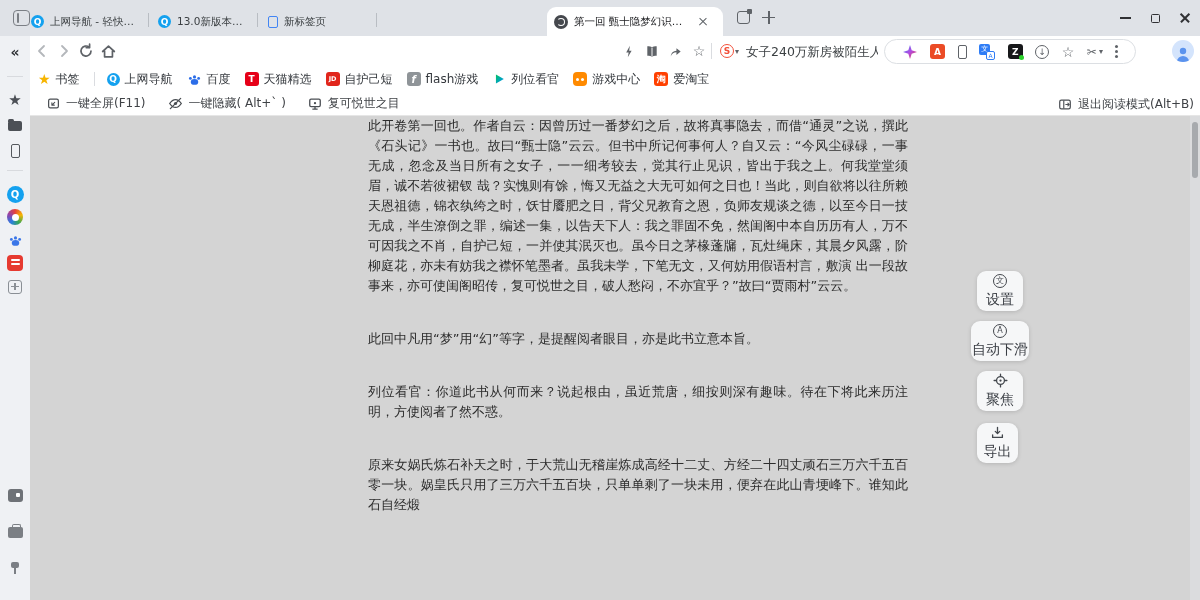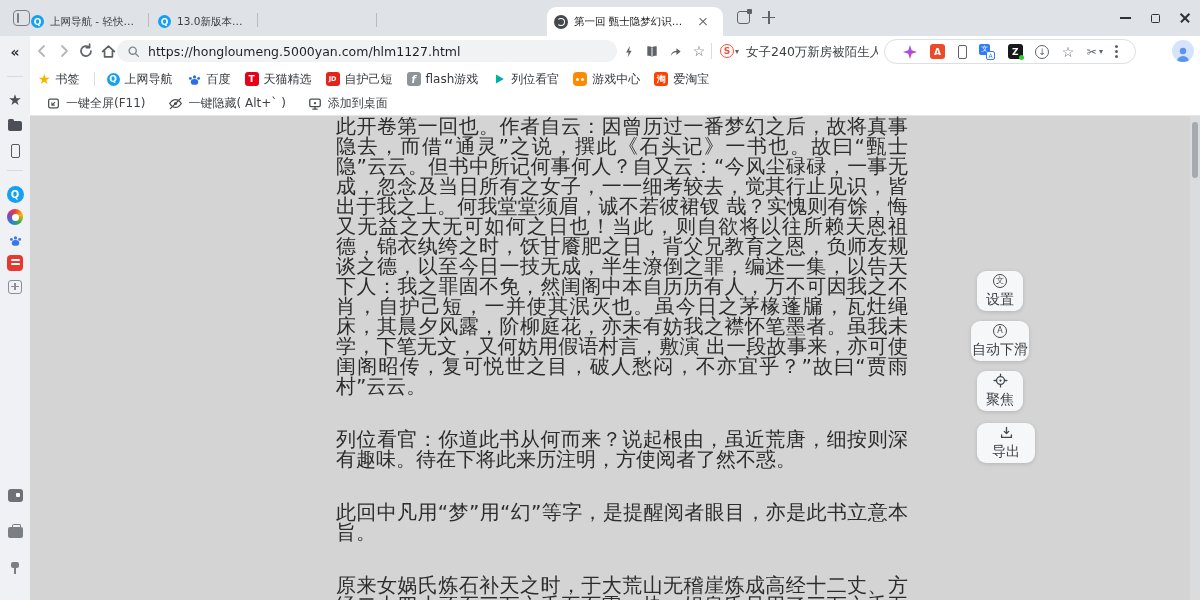--- a/index.html
+++ b/index.html
@@ -87,21 +87,21 @@
   .sb-media::after{content:"";position:absolute;right:3px;top:4.5px;width:4px;height:4px;border-radius:1px;background:#fff;}
   .sb-case{position:relative;width:15px;height:11px;background:#7b7f84;border-radius:2px;margin-top:3px;}
   .sb-case::before{content:"";position:absolute;left:4px;top:-3px;width:7px;height:3px;border:1.5px solid #7b7f84;border-bottom:none;border-radius:2px 2px 0 0;}
   .sb-pin{position:relative;width:10px;height:14px;}
   .sb-pin::before{content:"";position:absolute;left:1px;top:1px;width:8px;height:6px;background:#7b7f84;border-radius:2px;}
   .sb-pin::after{content:"";position:absolute;left:4.2px;top:7px;width:1.6px;height:6px;background:#7b7f84;}
   
   .contentArea{position:absolute;top:116px;left:30px;right:0;bottom:0;background:#d4d4d4;}
   .article{position:absolute;left:336px;top:116px;width:572px;color:#2c2c2c;}
   .art-title{margin-top:49px;font-size:21px;font-weight:bold;color:#1d1d1d;letter-spacing:0.5px;margin-bottom:36px;white-space:nowrap;}
-  .article p{font-size:20px;line-height:20px;text-align:justify;margin-bottom:33px;}
+  .article p{font-size:13px;line-height:20px;text-align:justify;margin-bottom:33px;margin-left:32px;}
   
   .fbtn{position:absolute;background:#f6f7f8;border-radius:9px;box-shadow:0 1px 4px rgba(0,0,0,.15);display:flex;flex-direction:column;align-items:center;justify-content:center;gap:3px;cursor:pointer;}
   .fbtn .flabel{font-size:14px;color:#3a3e44;white-space:nowrap;}
   .fcirc{width:14px;height:14px;border:1.3px solid #43474d;border-radius:50%;display:flex;align-items:center;justify-content:center;font-size:8px;color:#43474d;}
   
   .scroll-track{position:absolute;top:116px;right:0;width:10px;bottom:0;background:#dbdcde;}
   .scroll-thumb{position:absolute;top:6px;right:2px;width:6px;height:56px;border-radius:3px;background:#a7aaae;}
   svg{display:block;}
 </style>
 </head>
@@ -117,20 +117,24 @@
       <span class="tlabel">上网导航 - 轻快上网 从这里开始</span>
     </div>
     <div class="tabsep" style="left:148px;"></div>
 
     <div class="tab" style="left:151px;width:104px;">
       <span class="qq-dot">Q</span>
       <span class="tlabel">13.0新版本介绍</span>
     </div>
     <div class="tabsep" style="left:257px;"></div>
 
+    <div class="tab" style="left:261px;width:113px;">
+      <span class="page-ic"></span>
+      <span class="tlabel">新标签页</span>
+    </div>
     <div class="tabsep" style="left:376px;"></div>
 
     <div class="tab active" style="left:547px;width:176px;">
       <span class="fav-dark"></span>
       <span class="tlabel" style="width:116px;">第一回 甄士隐梦幻识通灵  贾</span>
       <span class="tab-close"></span>
     </div>
 
     <div class="tabgroups-icon"></div>
     <div class="newtab"></div>
@@ -162,27 +166,20 @@
           <path d="M13 8a5 5 0 1 1-1.7-3.75" stroke="#5f6368" stroke-width="1.7" fill="none" stroke-linecap="round"></path>
           <path d="M11.6 1.2v3.4H8.2" stroke="#5f6368" stroke-width="1.7" fill="none" stroke-linecap="round" stroke-linejoin="round"></path>
         </svg>
     </div>
     <div class="nicon" style="left:66px;">
       <svg width="17" height="17" viewBox="0 0 16 16">
           <path d="M2.5 8 8 3l5.5 5M4.3 7.2V13h7.4V7.2" stroke="#5f6368" stroke-width="1.6" fill="none" stroke-linecap="round" stroke-linejoin="round"></path>
         </svg>
     </div>
 
-    <div class="urlbar">
-      <svg width="13" height="13" viewBox="0 0 16 16">
-          <circle cx="7" cy="7" r="4.4" stroke="#80868b" stroke-width="1.7" fill="none"></circle>
-          <path d="M10.4 10.4 L14 14" stroke="#80868b" stroke-width="1.7" stroke-linecap="round"></path>
-        </svg>
-      <span class="url-text">https://hongloumeng.5000yan.com/hlm1127.html</span>
-    </div>
 
     <div class="nicon" style="left:587px;">
       <svg width="14" height="15" viewBox="0 0 16 16">
           <path d="M9 1.5 4.8 9h2.8l-1 5.5L11 7H8.2z" fill="#5f6368"></path>
         </svg>
     </div>
     <div class="nicon" style="left:610px;">
       <svg width="16" height="15" viewBox="0 0 16 16">
           <path d="M8 3.6C6.9 2.8 5.3 2.5 3 2.5v10c2.3 0 3.9.3 5 1.1 1.1-.8 2.7-1.1 5-1.1v-10c-2.3 0-3.9.3-5 1.1z" fill="#5f6368"></path>
           <path d="M8 4v9" stroke="#fff" stroke-width="1"></path>
@@ -311,21 +308,29 @@
           <path d="M2.5 13.5 13.5 2.5" stroke="#4a4e53" stroke-width="1.4" stroke-linecap="round"></path>
         </svg>
       <span>一键隐藏( Alt+` )</span>
     </div>
     <div class="rb-item">
       <svg width="14" height="14" viewBox="0 0 16 16">
           <rect x="2" y="2.5" width="12" height="8.5" rx="1.5" stroke="#4a4e53" stroke-width="1.5" fill="none"></rect>
           <path d="M8 11v2.5M5.5 13.8h5" stroke="#4a4e53" stroke-width="1.5" stroke-linecap="round"></path>
           <circle cx="8" cy="7" r="1.3" fill="#4a4e53"></circle>
         </svg>
-      <span>添加到桌面</span>
+      <span>复可悦世之目</span>
+    </div>
+    <div class="rb-exit">
+      <svg width="14" height="13" viewBox="0 0 16 16">
+          <rect x="1.5" y="2.5" width="13" height="11" rx="2" stroke="#4a4e53" stroke-width="1.5" fill="none"></rect>
+          <path d="M6.5 3v10" stroke="#4a4e53" stroke-width="1.4"></path>
+          <path d="M9 8h4M11.5 6.2 13.3 8l-1.8 1.8" stroke="#4a4e53" stroke-width="1.3" fill="none" stroke-linecap="round" stroke-linejoin="round"></path>
+        </svg>
+      <span>退出阅读模式(Alt+B)</span>
     </div>
   </div>
 
   <div class="sidebar">
     <div class="sb" style="top:4px;height:24px;">
         <span class="chev">«</span>
       </div>
     <div class="sb-hr" style="top:40px;"></div>
     <div class="sb" style="top:52px;height:24px;">
         <span style="font-size:15px;color:#4c5056;">★</span>
@@ -365,42 +370,42 @@
       </div>
     <div class="sb" style="top:520px;height:24px;">
         <span class="sb-pin"></span>
       </div>
   </div>
 
   <div class="contentArea"></div>
 
   <div class="article">
     <p>此开卷第一回也。作者自云：因曾历过一番梦幻之后，故将真事隐去，而借“通灵”之说，撰此《石头记》一书也。故曰“甄士隐”云云。但书中所记何事何人？自又云：“今风尘碌碌，一事无成，忽念及当日所有之女子，一一细考较去，觉其行止见识，皆出于我之上。何我堂堂须眉，诚不若彼裙钗 哉？实愧则有馀，悔又无益之大无可如何之日也！当此，则自欲将以往所赖天恩祖德，锦衣纨绔之时，饫甘餍肥之日，背父兄教育之恩，负师友规谈之德，以至今日一技无成，半生潦倒之罪，编述一集，以告天下人：我之罪固不免，然闺阁中本自历历有人，万不可因我之不肖，自护己短，一并使其泯灭也。虽今日之茅椽蓬牖，瓦灶绳床，其晨夕风露，阶柳庭花，亦未有妨我之襟怀笔墨者。虽我未学，下笔无文，又何妨用假语村言，敷演 出一段故事来，亦可使闺阁昭传，复可悦世之目，破人愁闷，不亦宜乎？”故曰“贾雨村”云云。</p>
+    <p>此回中凡用“梦”用“幻”等字，是提醒阅者眼目，亦是此书立意本旨。</p>
     <p>列位看官：你道此书从何而来？说起根由，虽近荒唐，细按则深有趣味。待在下将此来历注明，方使阅者了然不惑。</p>
-    <p>此回中凡用“梦”用“幻”等字，是提醒阅者眼目，亦是此书立意本旨。</p>
     <p>原来女娲氏炼石补天之时，于大荒山无稽崖炼成高经十二丈、方经二十四丈顽石三万六千五百零一块。娲皇氏只用了三万六千五百块，只单单剩了一块未用，便弃在此山青埂峰下。谁知此石自经煅</p>
   </div>
 
   <div class="fbtn" style="left:977px;top:271px;width:46px;height:40px;">
     <span class="fcirc">文</span>
     <span class="flabel">设置</span>
   </div>
   <div class="fbtn" style="left:971px;top:321px;width:58px;height:40px;">
     <span class="fcirc">A</span>
     <span class="flabel">自动下滑</span>
   </div>
   <div class="fbtn" style="left:977px;top:371px;width:46px;height:40px;">
     <svg width="15" height="15" viewBox="0 0 16 16">
         <circle cx="8" cy="8" r="4.2" stroke="#43474d" stroke-width="1.4" fill="none"></circle>
         <circle cx="8" cy="8" r="1.2" fill="#43474d"></circle>
         <path d="M8 1.2v2.2M8 12.6v2.2M1.2 8h2.2M12.6 8h2.2" stroke="#43474d" stroke-width="1.4" stroke-linecap="round"></path>
       </svg>
     <span class="flabel">聚焦</span>
   </div>
-  <div class="fbtn" style="left:977px;top:423px;width:58px;height:40px;">
+  <div class="fbtn" style="left:977px;top:423px;width:41px;height:40px;">
     <svg width="15" height="15" viewBox="0 0 16 16">
         <path d="M8 2.5v6.5M5.6 6.8 8 9.2l2.4-2.4" stroke="#43474d" stroke-width="1.4" fill="none" stroke-linecap="round" stroke-linejoin="round"></path>
         <path d="M2.8 10.5v2.7h10.4v-2.7" stroke="#43474d" stroke-width="1.4" fill="none" stroke-linecap="round" stroke-linejoin="round"></path>
       </svg>
     <span class="flabel">导出</span>
   </div>
 
   <div class="scroll-track">
     <div class="scroll-thumb"></div>
   </div>

